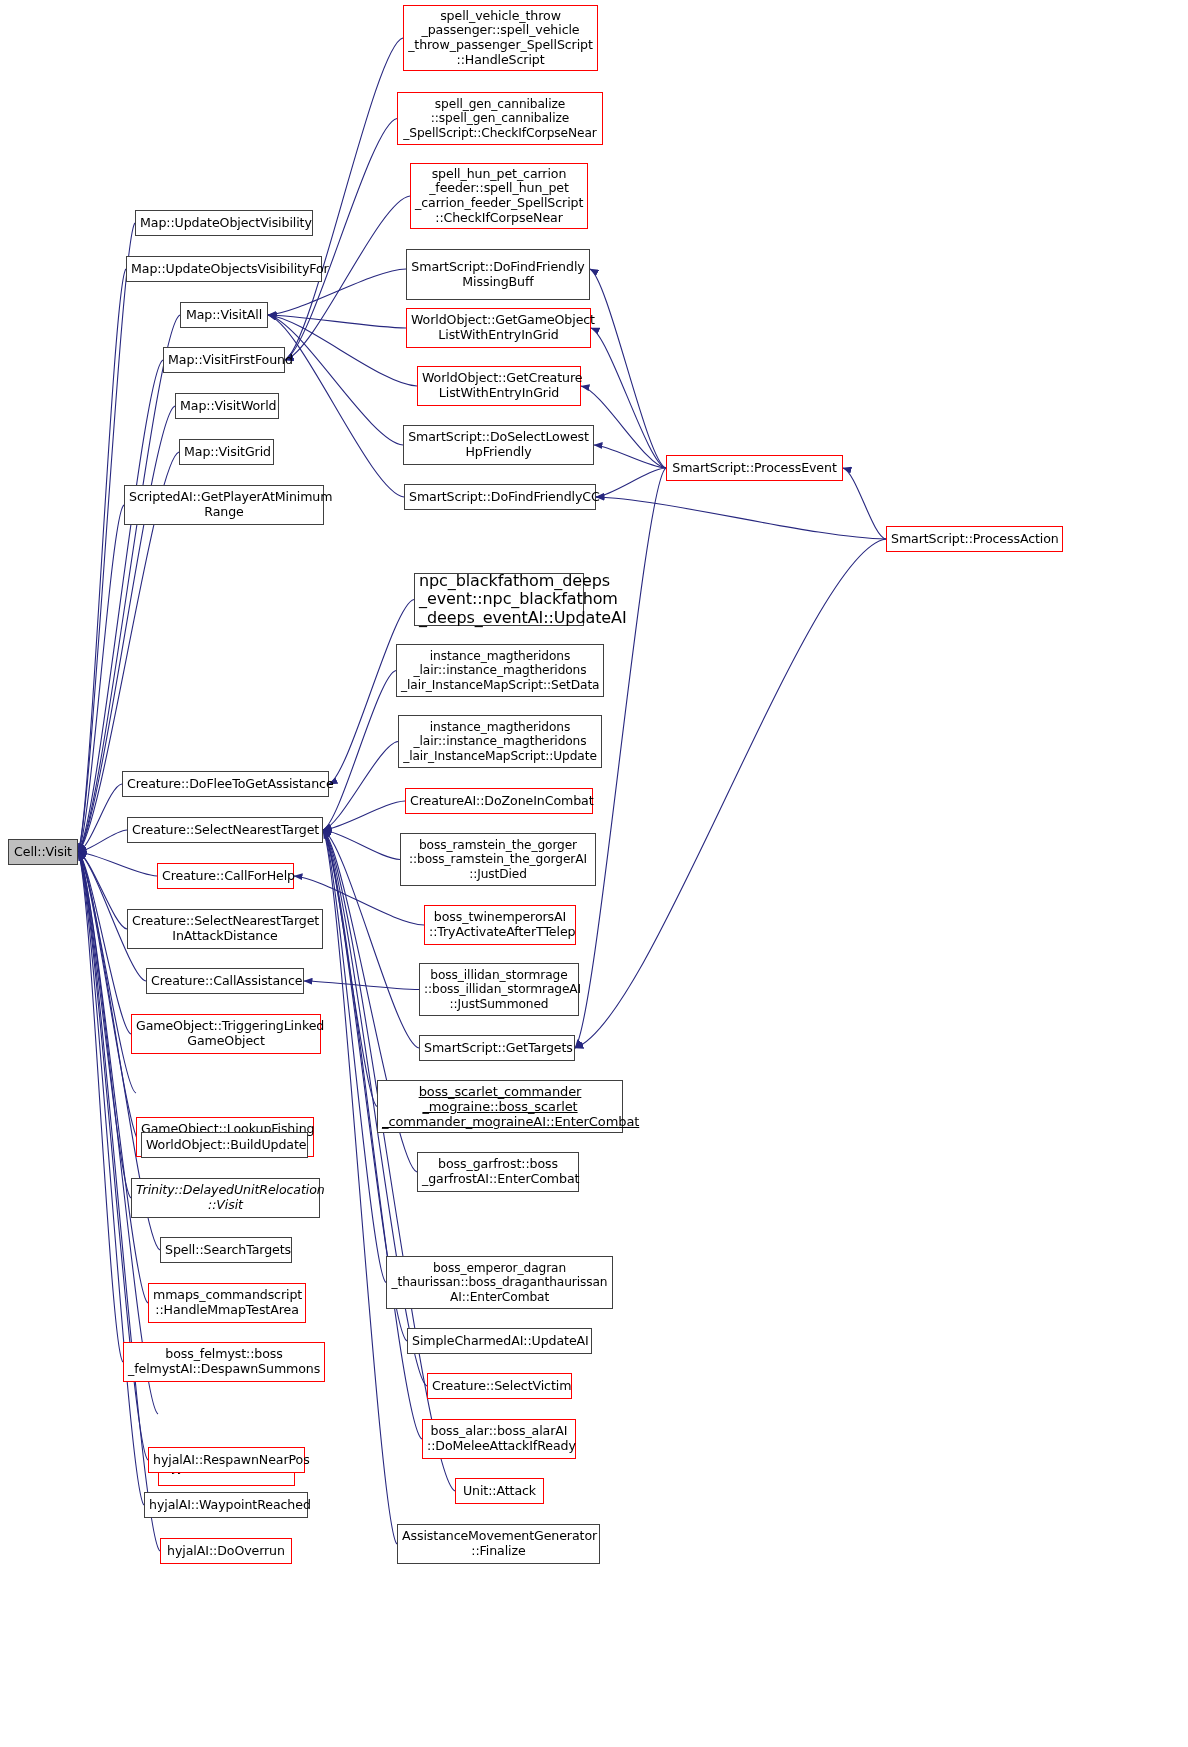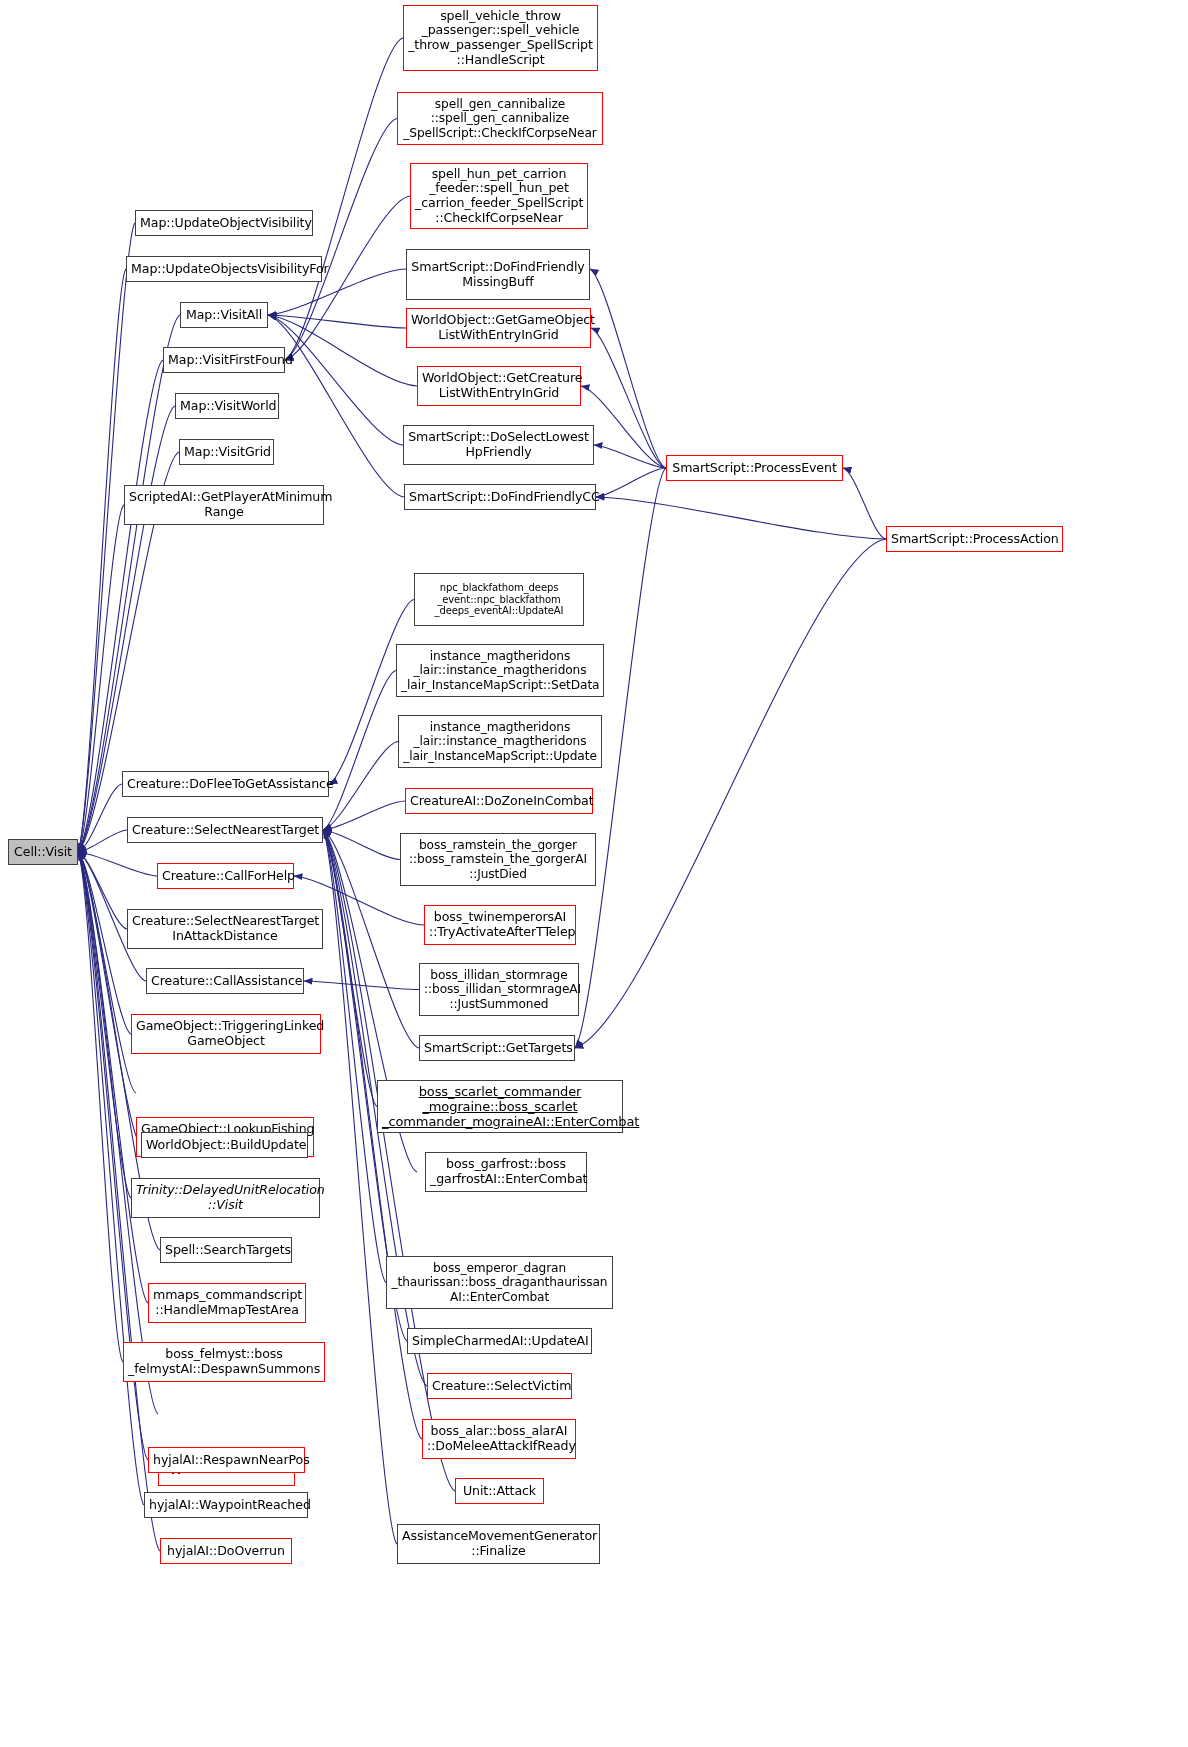--- a/index.html
+++ b/index.html
@@ -166,21 +166,21 @@
 ::CheckIfCorpseNear</span></div>
       <div class="node" style="left: 406px; top: 249px; width: 184px; height: 51px;"><span class="label">SmartScript::DoFindFriendly
 MissingBuff</span></div>
       <div class="node red" style="left: 406px; top: 308px; width: 185px; height: 40px;"><span class="label">WorldObject::GetGameObject
 ListWithEntryInGrid</span></div>
       <div class="node red" style="left: 417px; top: 366px; width: 164px; height: 40px;"><span class="label">WorldObject::GetCreature
 ListWithEntryInGrid</span></div>
       <div class="node" style="left: 403px; top: 425px; width: 191px; height: 40px;"><span class="label">SmartScript::DoSelectLowest
 HpFriendly</span></div>
       <div class="node" style="left: 404px; top: 484px; width: 192px; height: 26px;"><span class="label">SmartScript::DoFindFriendlyCC</span></div>
-      <div class="node" style="left: 414px; top: 573px; width: 170px; height: 53px;"><span class="label" style="font-size: 10px;">npc_blackfathom_deeps
+      <div class="node" style="left: 414px; top: 573px; width: 170px; height: 53px;"><span class="label" style="font-size: 16px;">npc_blackfathom_deeps
 _event::npc_blackfathom
 _deeps_eventAI::UpdateAI</span></div>
       <div class="node" style="left: 396px; top: 644px; width: 208px; height: 53px;"><span class="label" style="font-size: 12.2px;">instance_magtheridons
 _lair::instance_magtheridons
 _lair_InstanceMapScript::SetData</span></div>
       <div class="node" style="left: 398px; top: 715px; width: 204px; height: 53px;"><span class="label" style="font-size: 12.2px;">instance_magtheridons
 _lair::instance_magtheridons
 _lair_InstanceMapScript::Update</span></div>
       <div class="node red" style="left: 405px; top: 788px; width: 188px; height: 26px;"><span class="label">CreatureAI::DoZoneInCombat</span></div>
       <div class="node" style="left: 400px; top: 833px; width: 196px; height: 53px;"><span class="label" style="font-size: 12.2px;">boss_ramstein_the_gorger
@@ -188,21 +188,21 @@
 ::JustDied</span></div>
       <div class="node red" style="left: 424px; top: 905px; width: 152px; height: 40px;"><span class="label">boss_twinemperorsAI
 ::TryActivateAfterTTelep</span></div>
       <div class="node" style="left: 419px; top: 963px; width: 160px; height: 53px;"><span class="label" style="font-size: 12.2px;">boss_illidan_stormrage
 ::boss_illidan_stormrageAI
 ::JustSummoned</span></div>
       <div class="node" style="left: 419px; top: 1035px; width: 156px; height: 26px;"><span class="label">SmartScript::GetTargets</span></div>
       <div class="node" style="left: 377px; top: 1080px; width: 246px; height: 53px;"><span class="label" style="font-size: 13px; text-decoration: underline;">boss_scarlet_commander
 _mograine::boss_scarlet
 _commander_mograineAI::EnterCombat</span></div>
-      <div class="node" style="left: 417px; top: 1152px; width: 162px; height: 40px; margin-left: 8px;"><span class="label">boss_garfrost::boss
+      <div class="node" style="left: 417px; top: 1152px; width: 162px; height: 40px;"><span class="label">boss_garfrost::boss
 _garfrostAI::EnterCombat</span></div>
       <div class="node" style="left: 386px; top: 1256px; width: 227px; height: 53px;"><span class="label" style="font-size: 12.2px;">boss_emperor_dagran
 _thaurissan::boss_draganthaurissan
 AI::EnterCombat</span></div>
       <div class="node" style="left: 407px; top: 1328px; width: 185px; height: 26px;"><span class="label">SimpleCharmedAI::UpdateAI</span></div>
       <div class="node red" style="left: 427px; top: 1373px; width: 145px; height: 26px;"><span class="label">Creature::SelectVictim</span></div>
       <div class="node red" style="left: 422px; top: 1419px; width: 154px; height: 40px;"><span class="label">boss_alar::boss_alarAI
 ::DoMeleeAttackIfReady</span></div>
       <div class="node red" style="left: 455px; top: 1478px; width: 89px; height: 26px;"><span class="label">Unit::Attack</span></div>
       <div class="node" style="left: 397px; top: 1524px; width: 203px; height: 40px;"><span class="label">AssistanceMovementGenerator

